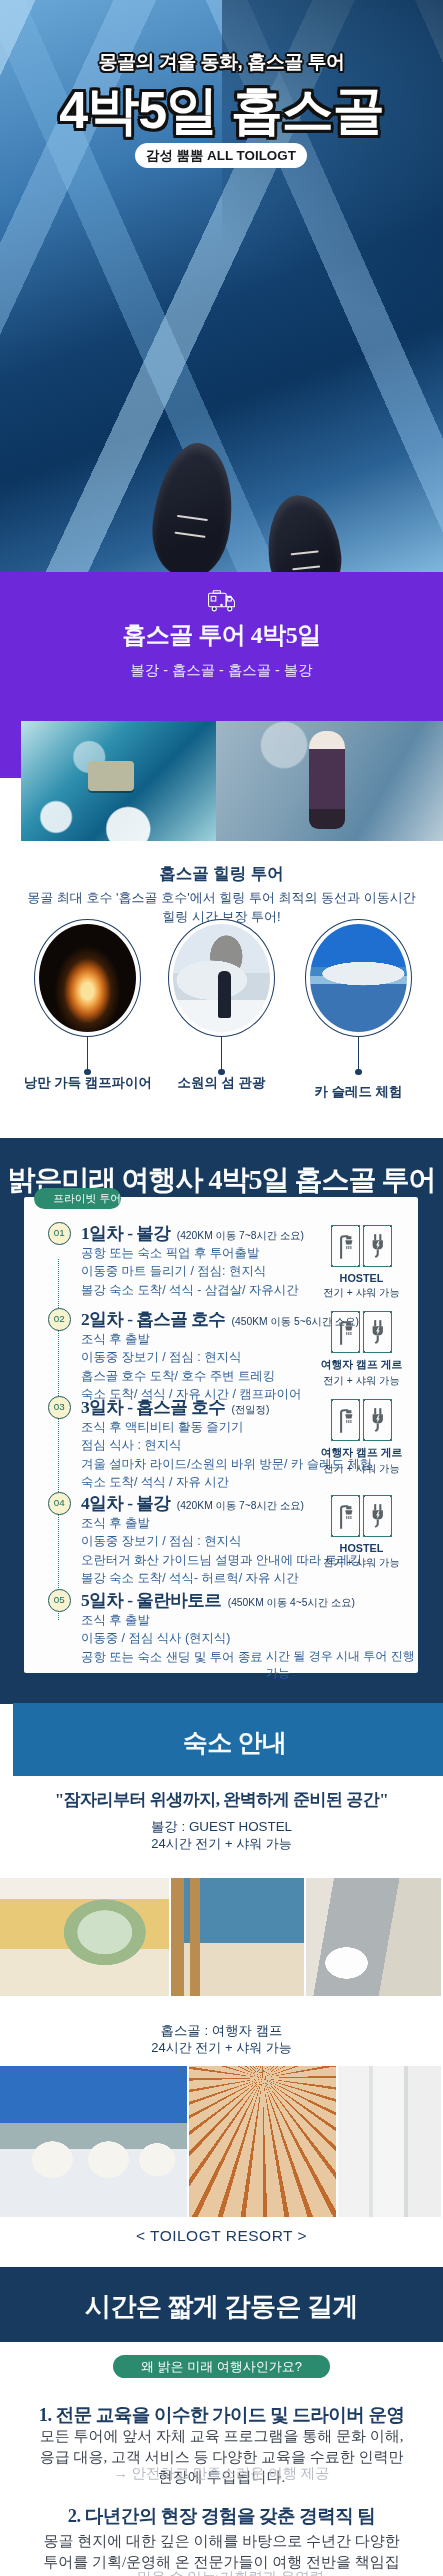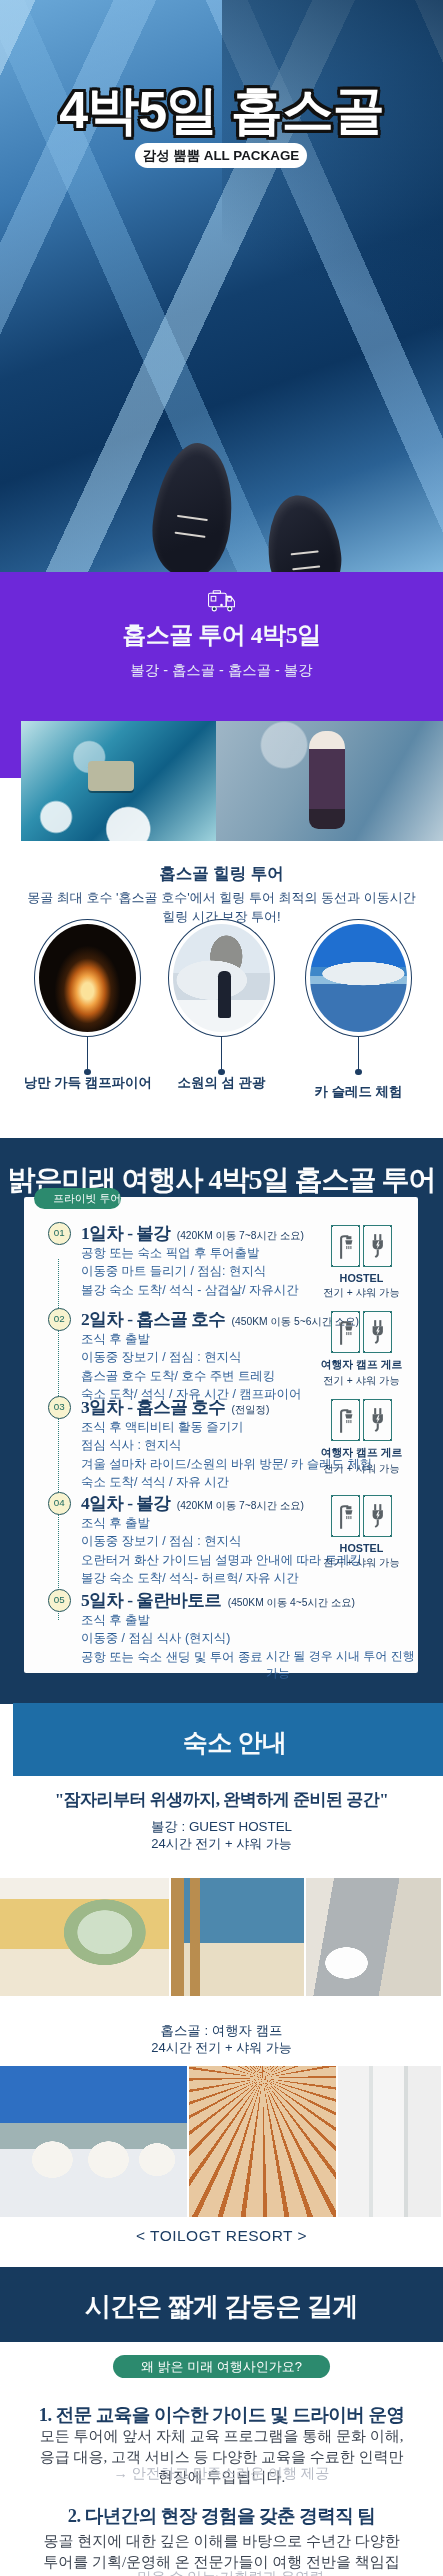--- a/index.html
+++ b/index.html
@@ -144,22 +144,23 @@
   <div class="abs sec-hero">
     <div class="abs hero-streak"></div>
     <div class="abs boot boot1">
       <span class="lace" style="top:55%"></span>
       <span class="lace" style="top:68%"></span>
     </div>
     <div class="abs boot boot2">
       <span class="lace" style="top:55%"></span>
       <span class="lace" style="top:70%"></span>
     </div>
+    <div class="abs hero-sub center">몽골의 겨울 동화, 홉스골 투어</div>
     <div class="abs hero-title center">4박5일 홉스골</div>
-    <div class="abs hero-badge">감성 뿜뿜 ALL PACKAGE</div>
+    <div class="abs hero-badge">감성 뿜뿜 ALL TOILOGT</div>
   </div>
 
   <div class="abs sec-intro">
     <div class="abs intro-icon">
       <svg width="29" height="23" viewBox="0 0 56 44" fill="none" stroke="#ffffff" stroke-width="2">
         <rect x="3" y="8" width="34" height="26" rx="3"></rect>
         <path d="M37 14h9l7 10v10H37z"></path>
         <rect x="8" y="14" width="9" height="9"></rect>
         <rect x="40" y="16" width="7" height="7"></rect>
         <rect x="12" y="3" width="14" height="5" rx="1"></rect>

